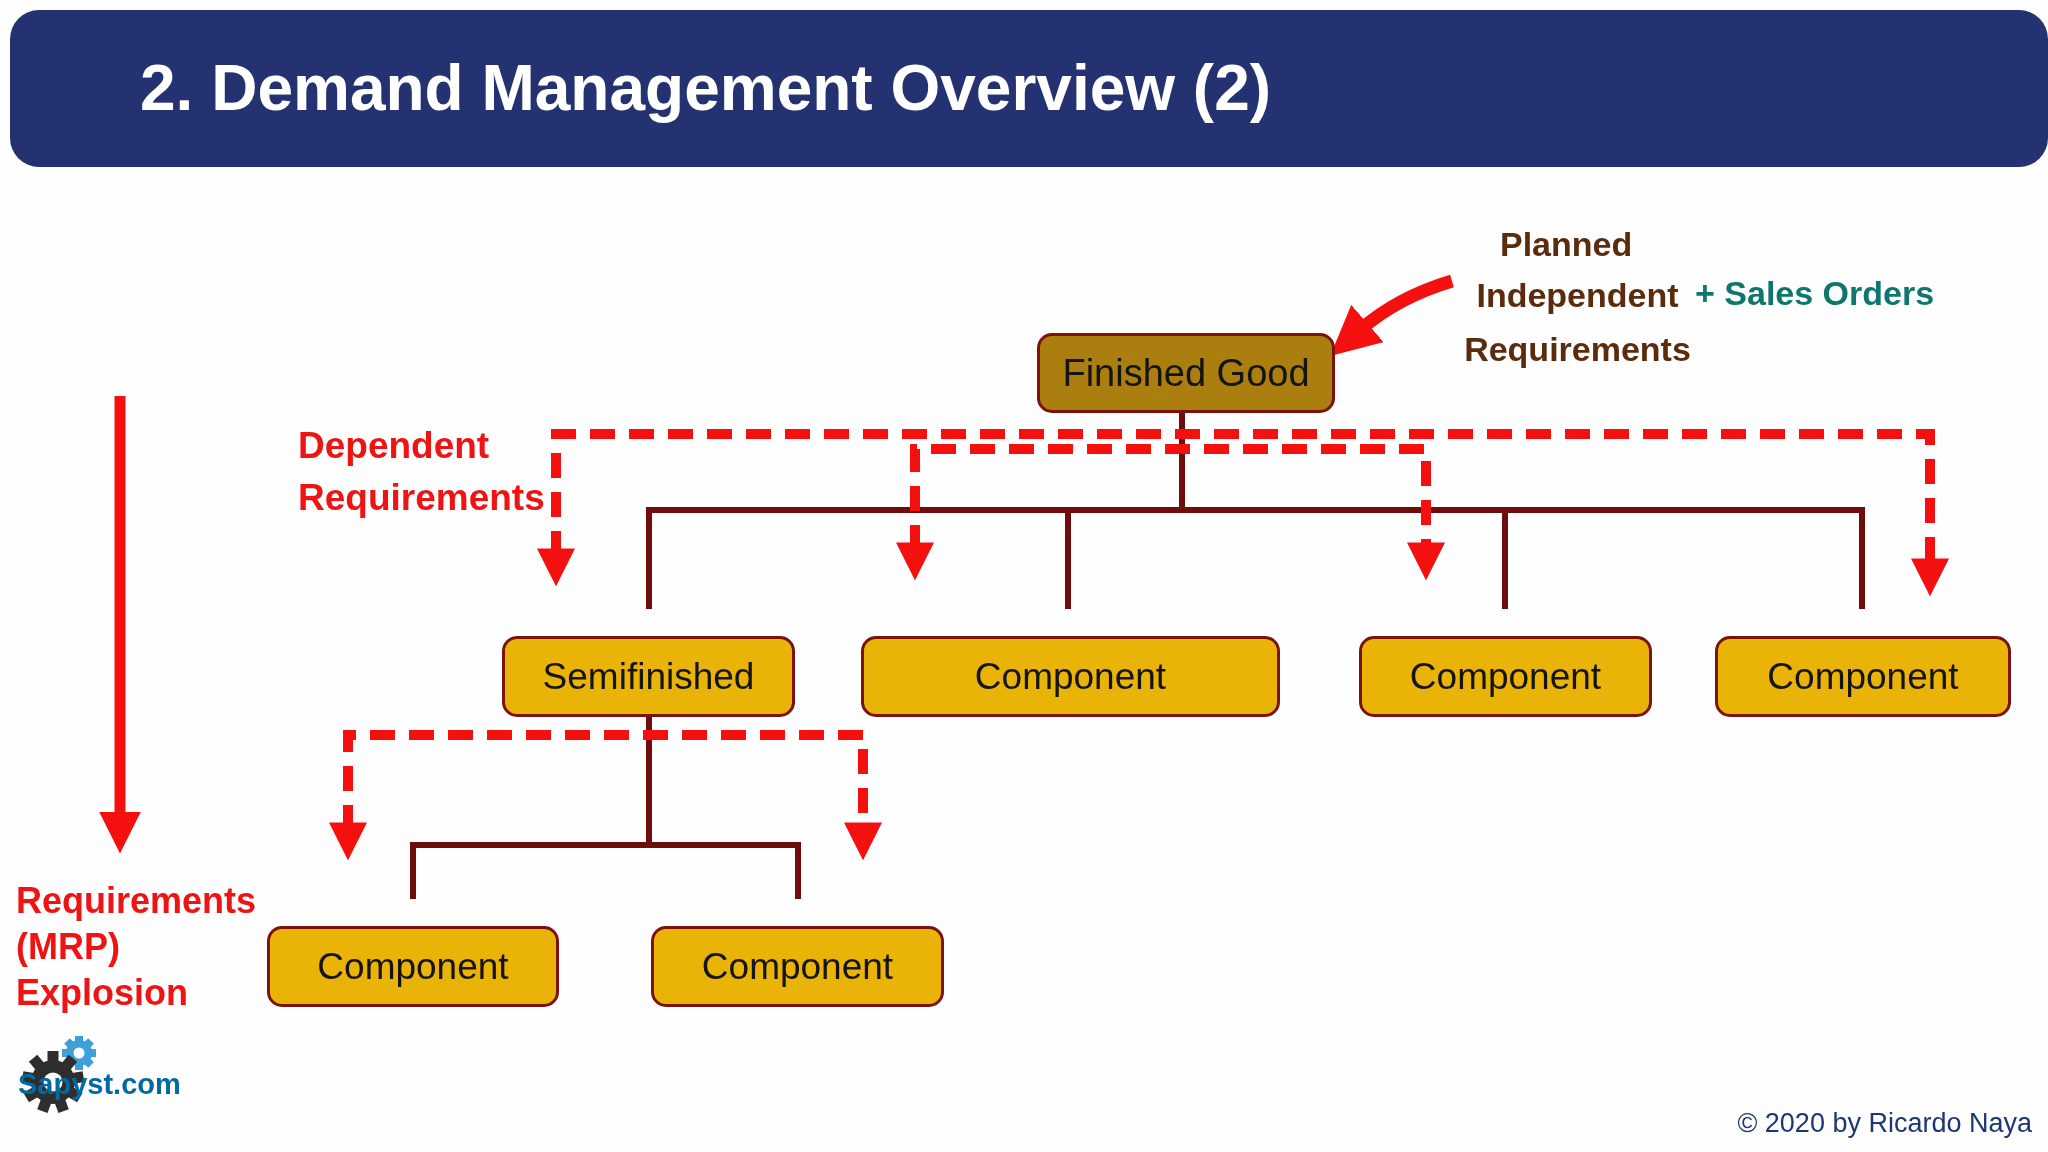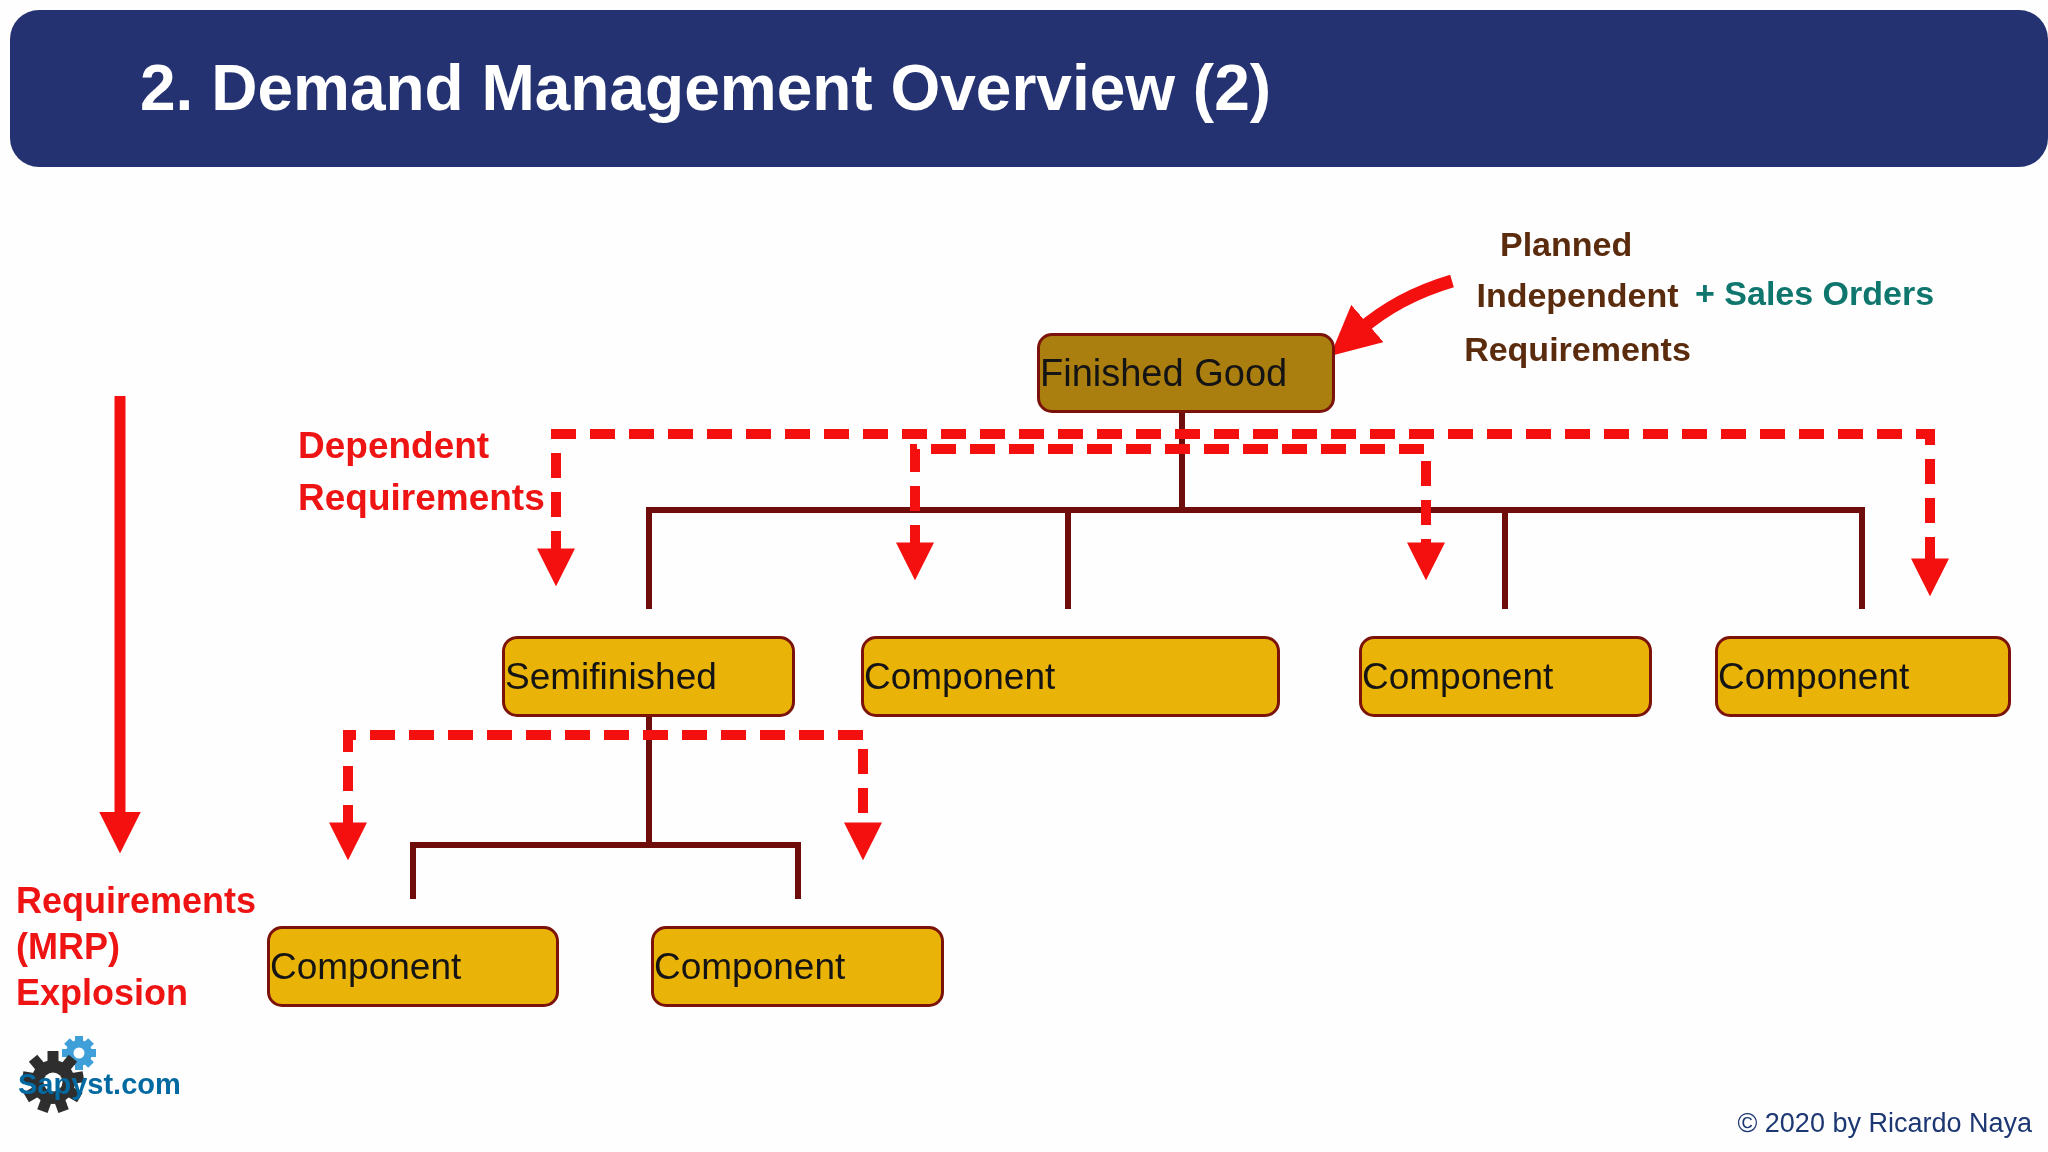--- a/index.html
+++ b/index.html
@@ -17,21 +17,21 @@
   
   .tag-box{
     left:39px;top:206px;width:729px;height:77px;box-sizing:border-box;
     background:#FBD57E;border:3px solid #A6170E;border-radius:10px;
     display:flex;align-items:center;padding-left:42px;
     font-size:37px;font-weight:bold;color:#141414;white-space:nowrap;
   }
   
   .node{
     box-sizing:border-box;border:3px solid #7B130B;border-radius:15px;
-    display:flex;align-items:center;justify-content:flex-start;
+    display:flex;align-items:center;justify-content:center;
     font-size:37px;color:#141414;white-space:nowrap;
   }
   .node.root{left:1037px;top:333px;width:298px;height:80px;background:#AB7E10;font-size:38px;}
   .node.green{background:#eab308;margin-top:29px;}
   .n-semi{left:502px;top:607px;width:293px;height:81px;}
   .n-c1{left:861px;top:607px;width:419px;height:81px;}
   .n-c2{left:1359px;top:607px;width:293px;height:81px;}
   .n-c3{left:1715px;top:607px;width:296px;height:81px;}
   .n-c4{left:267px;top:897px;width:292px;height:81px;}
   .n-c5{left:651px;top:897px;width:293px;height:81px;}

